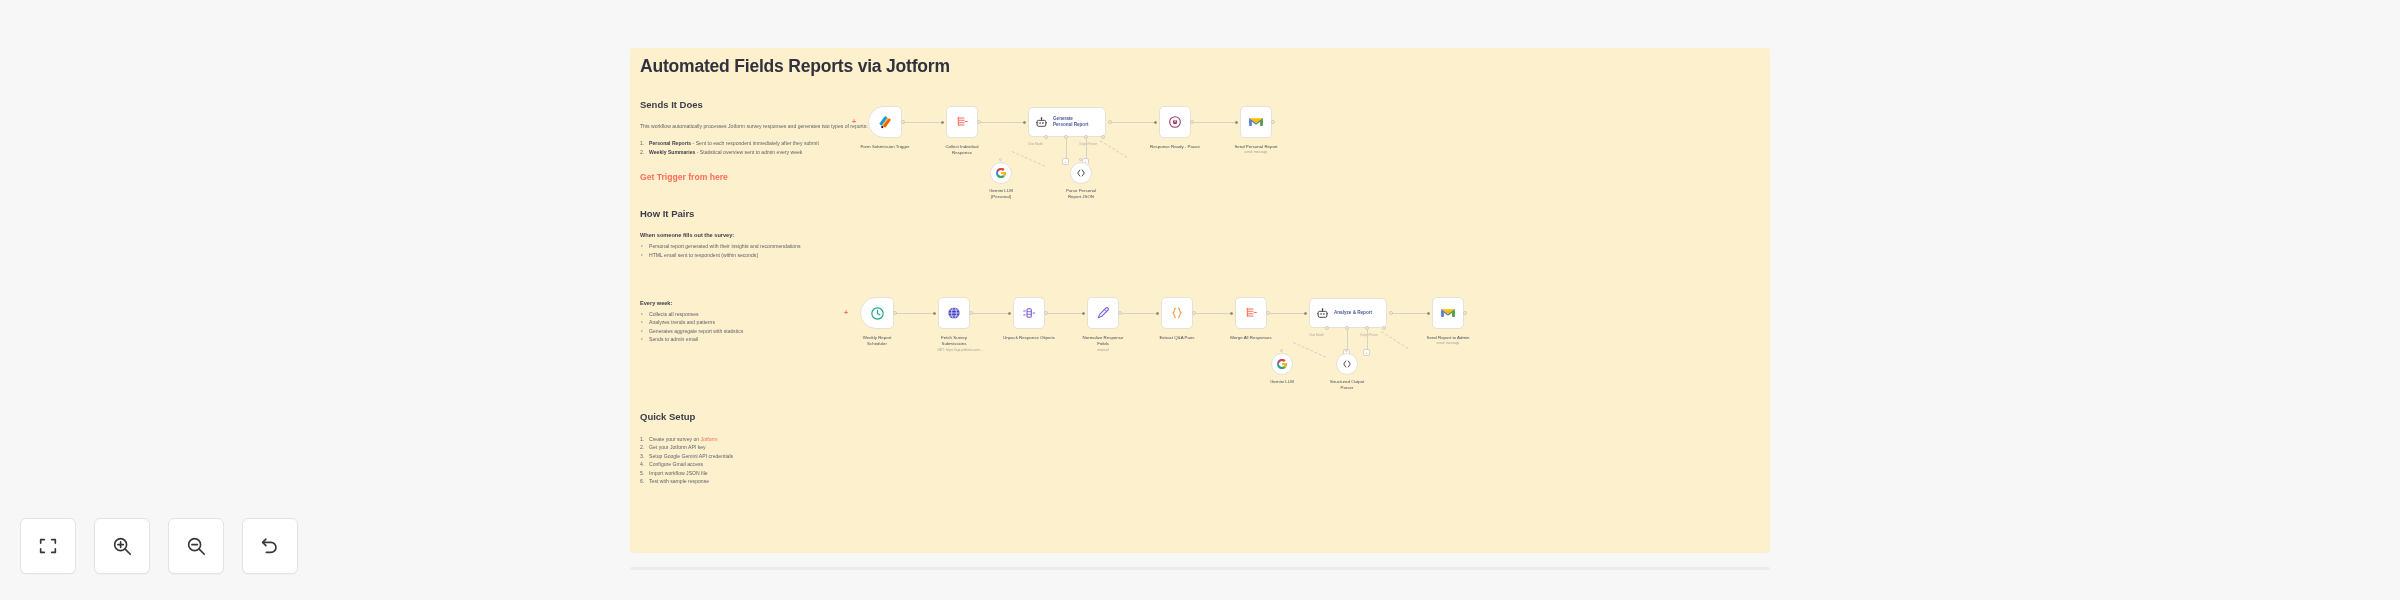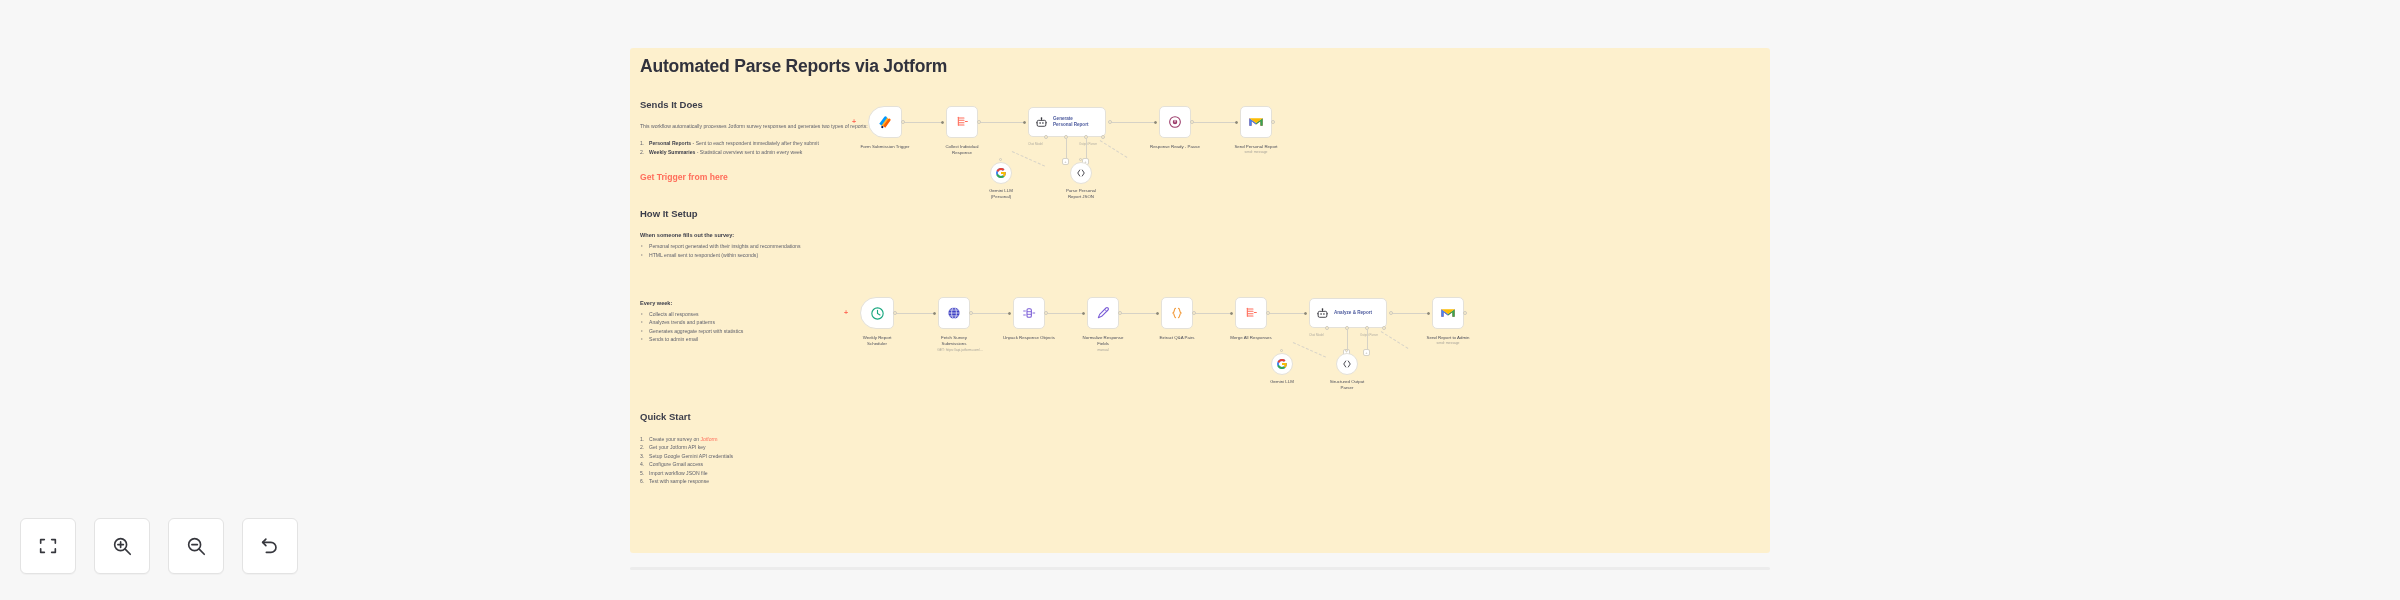--- a/index.html
+++ b/index.html
@@ -230,53 +230,53 @@
     background: #ececec;
     border-radius: 2px;
   }
 </style>
 </head>
 <body>
 
 <div id="board">
 
   <div id="doc">
-    <div class="doc-title">Automated Parse Reports via Jotform</div>
+    <div class="doc-title">Automated Fields Reports via Jotform</div>
 
     <div class="doc-h2">Sends It Does</div>
     <div class="doc-p">This workflow automatically processes Jotform survey responses and generates two types of reports:</div>
 
     <ol class="doc-ol">
       <li><span class="strong">Personal Reports</span><span> - Sent to each respondent immediately after they submit</span></li>
       <li><span class="strong">Weekly Summaries</span><span> - Statistical overview sent to admin every week</span></li>
     </ol>
 
     <a class="doc-link" href="#">Get Trigger from here</a>
 
-    <div class="doc-h2">How It Setup</div>
+    <div class="doc-h2">How It Pairs</div>
 
     <div class="doc-h3">When someone fills out the survey:</div>
     <ul class="doc-ul">
       <li class="dash">Personal report generated with their insights and recommendations</li>
       <li class="dash">HTML email sent to respondent (within seconds)</li>
     </ul>
 
     <div class="spacer-lg"></div>
 
     <div class="doc-h3">Every week:</div>
     <ul class="doc-ul">
       <li class="dash">Collects all responses</li>
       <li class="dash">Analyzes trends and patterns</li>
       <li class="dash">Generates aggregate report with statistics</li>
       <li class="dash">Sends to admin email</li>
     </ul>
 
     <div style="height:58px"></div>
 
-    <div class="doc-h2">Quick Start</div>
+    <div class="doc-h2">Quick Setup</div>
     <ol class="doc-ol">
       <li><span>Create your survey on </span><a class="doc-link-sm" href="#">Jotform</a></li>
       <li>Get your Jotform API key</li>
       <li>Setup Google Gemini API credentials</li>
       <li>Configure Gmail access</li>
       <li>Import workflow JSON file</li>
       <li>Test with sample response</li>
     </ol>
   </div>
 

